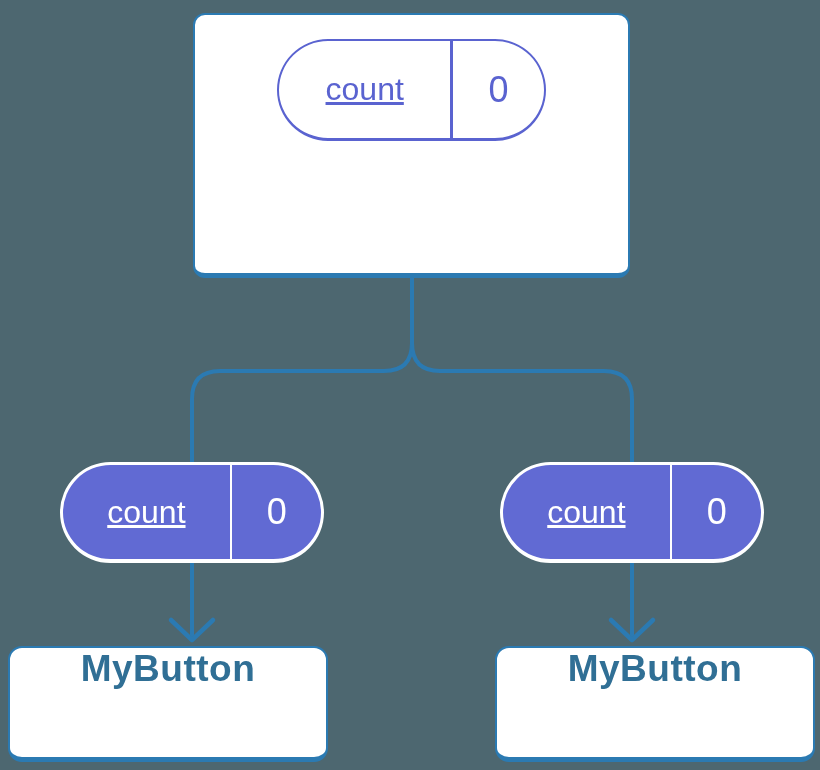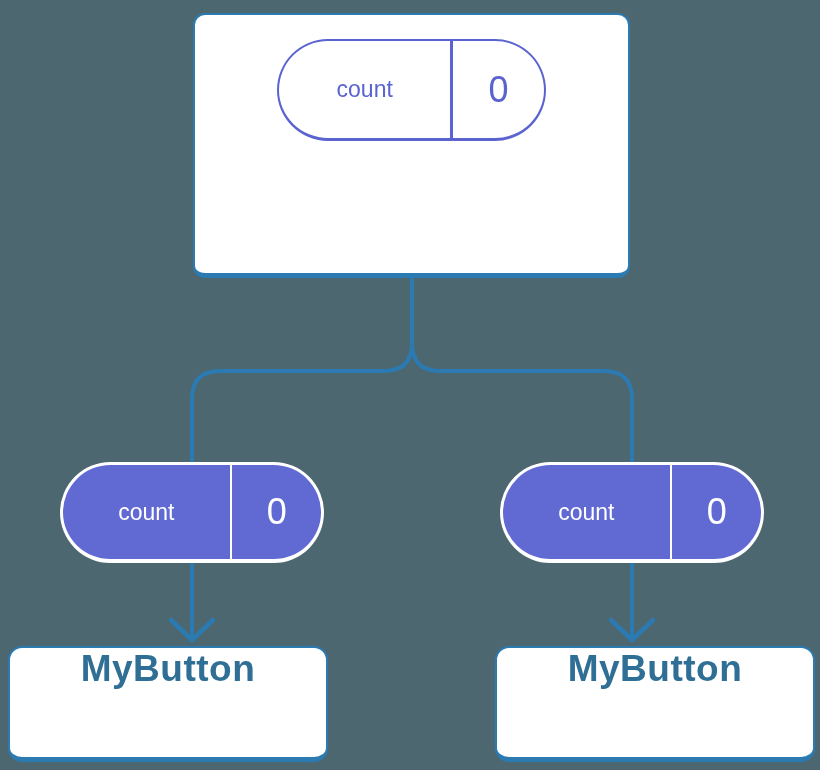--- a/index.html
+++ b/index.html
@@ -82,21 +82,22 @@
     border-bottom-width: 4px;
     color: var(--pill_text, #ffffff);
   }
   .pill-a { left: 60px; }
   .pill-b { left: 500px; }
   .pill-name {
     flex: 1.88;
     display: flex;
     align-items: center;
     justify-content: center;
-    font-size: 23px;
+    font-size: 32px;
+    text-decoration: underline;
   }
   .pill-sep { width: 2.5px; background: currentColor; }
   .pill-value {
     flex: 1;
     display: flex;
     align-items: center;
     justify-content: center;
     font-size: 36px;
   }
 </style>

